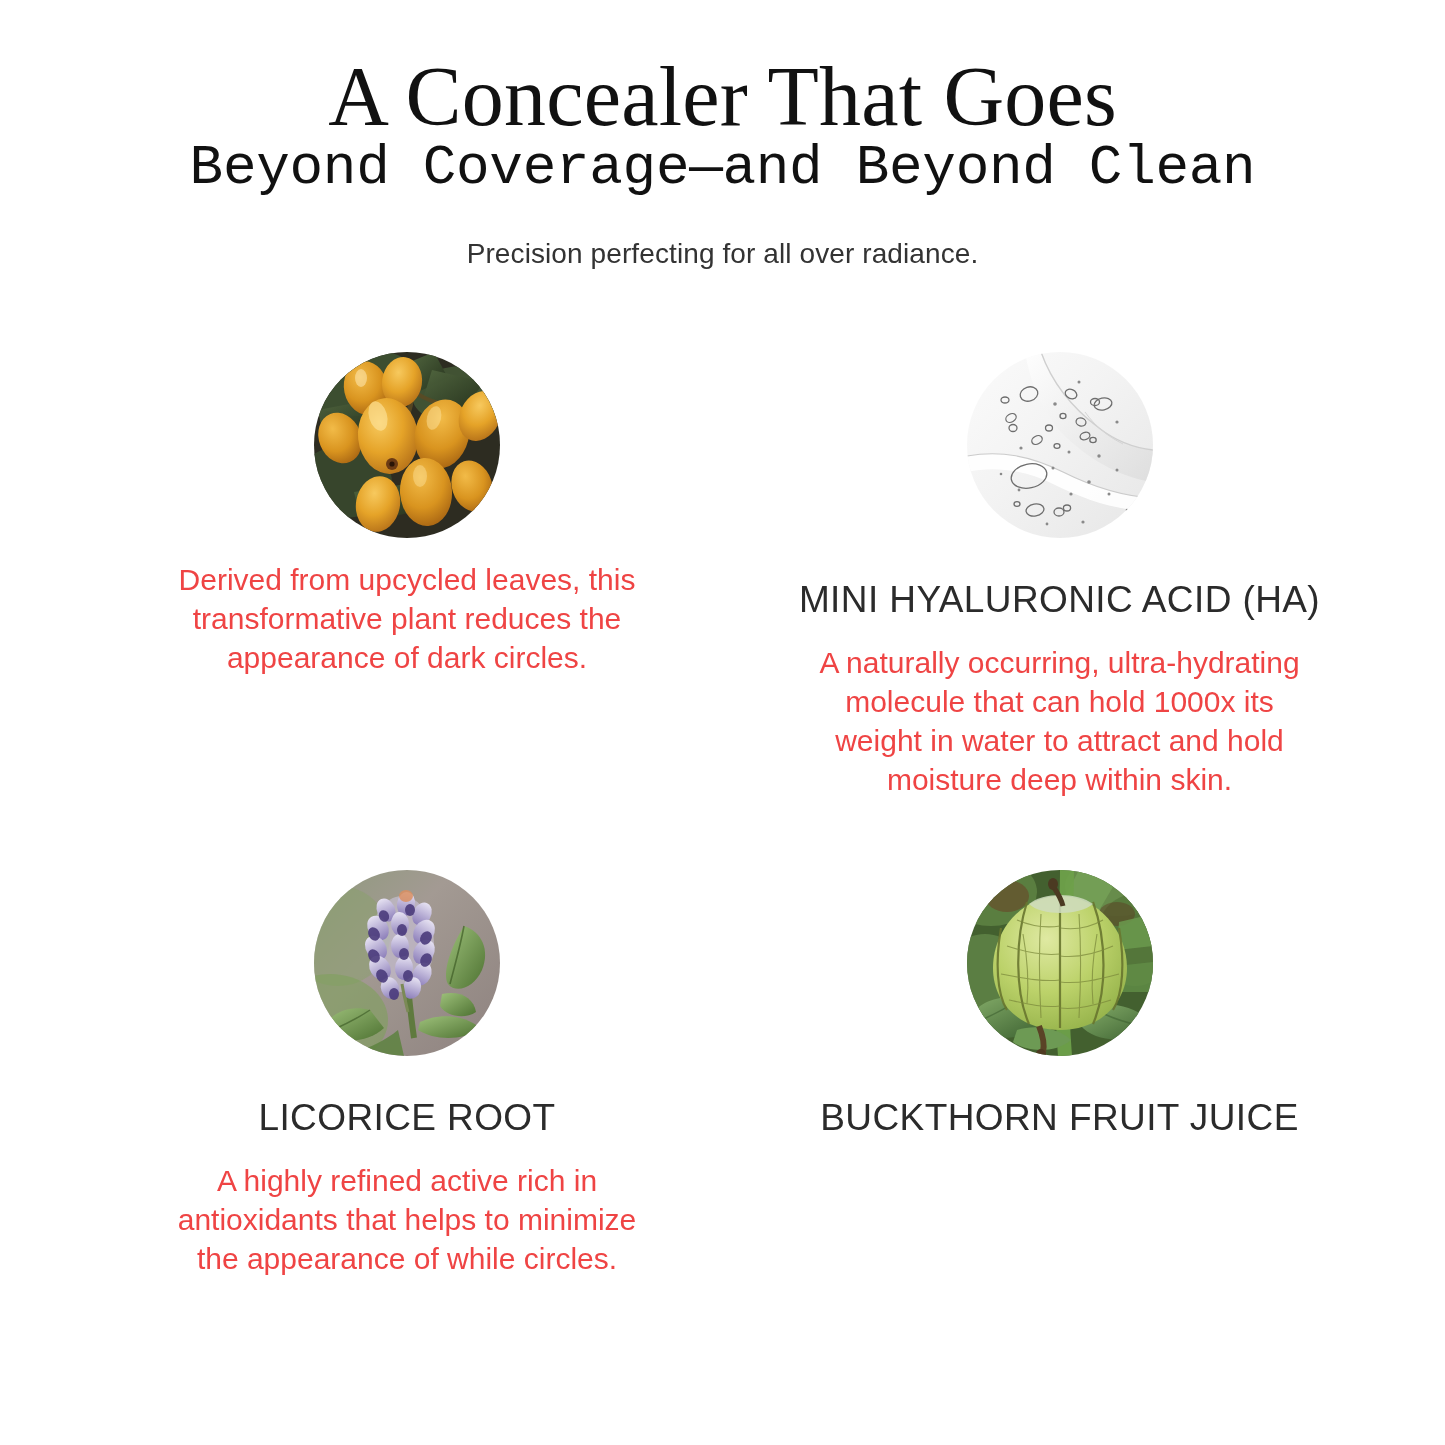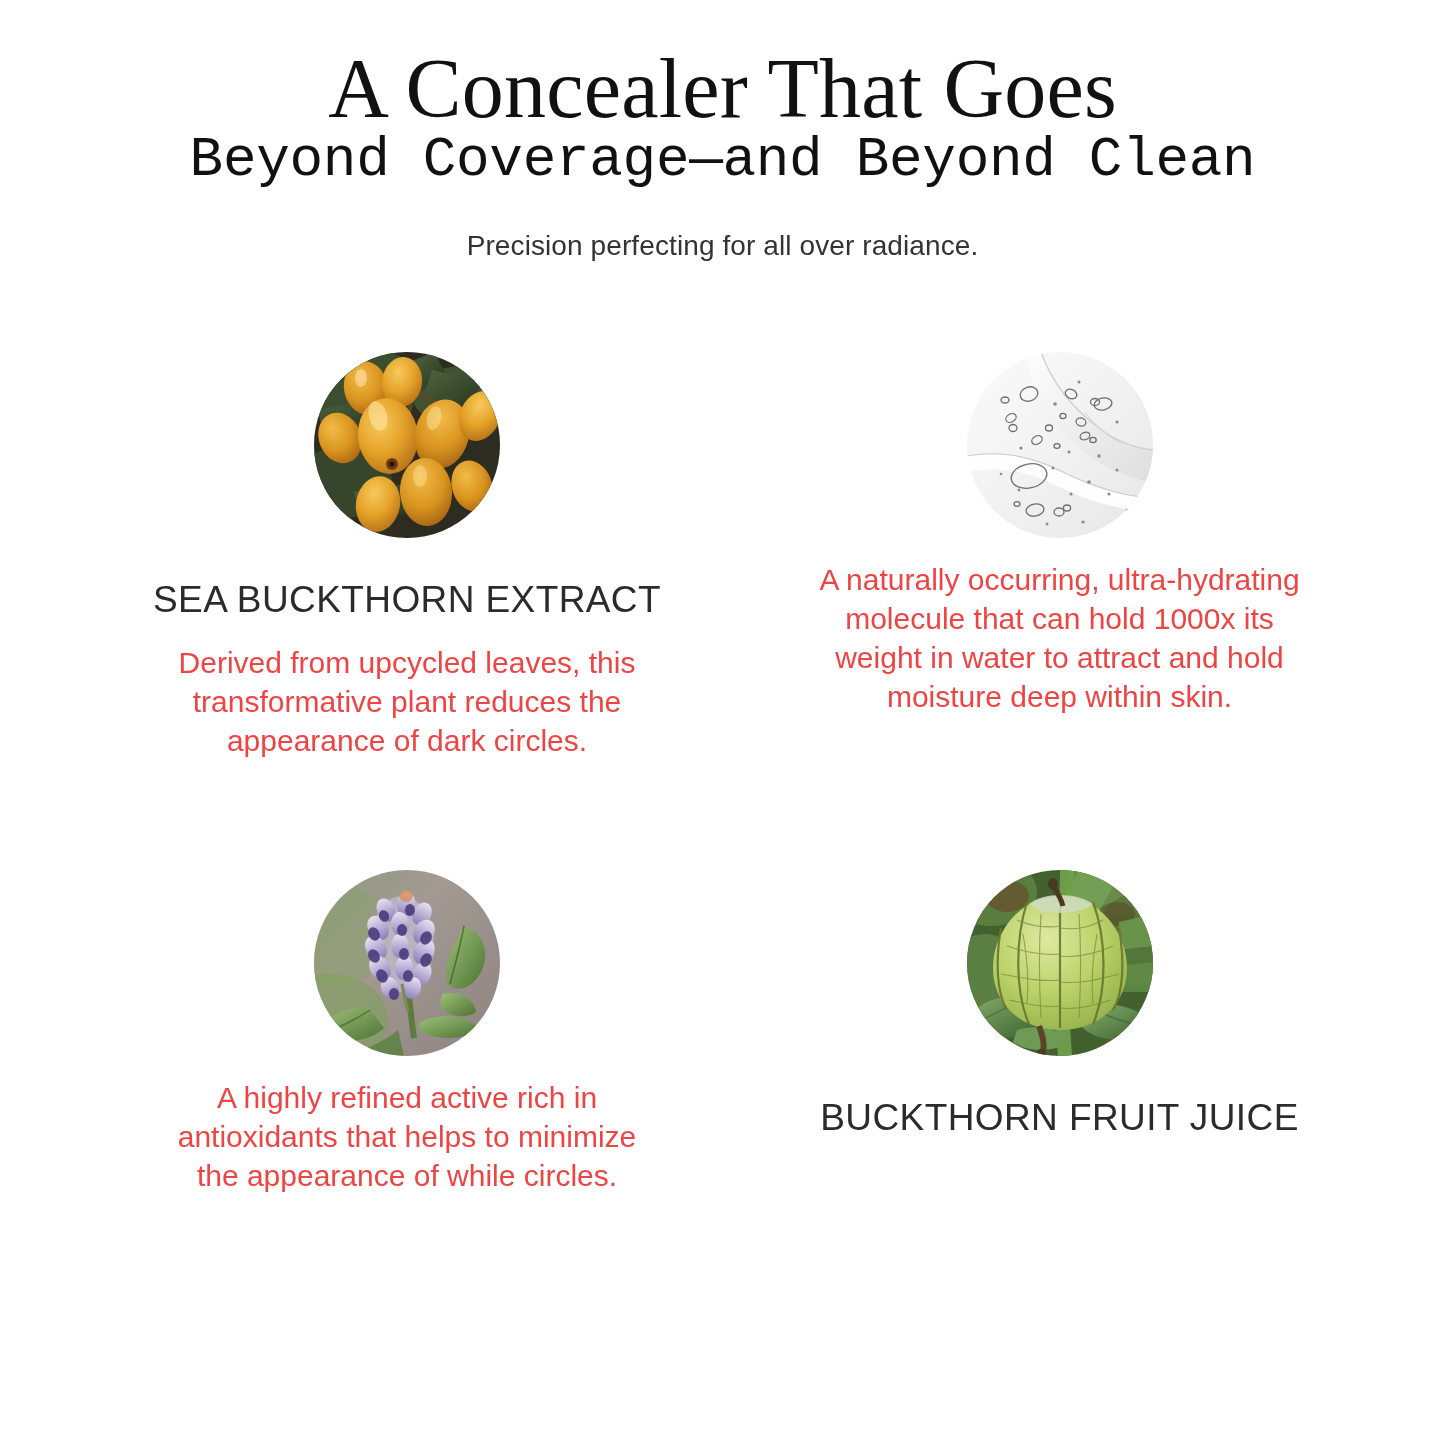--- a/index.html
+++ b/index.html
@@ -30,21 +30,21 @@
     text-align: center;
   }
 
   .headline {
     font-family: "Liberation Serif", "DejaVu Serif", serif;
     font-size: 84px;
     line-height: 1.02;
     font-weight: 400;
     color: #111111;
     letter-spacing: 0.2px;
-    margin: 0 auto;
+    margin: 8px auto;
     width: 1180px;
   }
   .headline-line {
     display: block;
     white-space: nowrap;
   }
   .headline-line.line2 {
     font-size: 56px;
     letter-spacing: -0.3px;
     font-family: Liberation Mono, monospace;
@@ -176,21 +176,20 @@
 
           <ellipse cx="64" cy="64" rx="9" ry="15" fill="#ffe9a8" opacity="0.55" transform="rotate(-16 64 64)"></ellipse>
           <ellipse cx="120" cy="66" rx="7" ry="12" fill="#ffe9a8" opacity="0.45" transform="rotate(14 120 66)"></ellipse>
           <ellipse cx="47" cy="26" rx="6" ry="9" fill="#ffeec0" opacity="0.5"></ellipse>
           <ellipse cx="106" cy="124" rx="7" ry="11" fill="#ffe9a8" opacity="0.4"></ellipse>
 
           <ellipse cx="78" cy="112" rx="6" ry="6" fill="#6b3a14"></ellipse>
           <ellipse cx="78" cy="112" rx="2.6" ry="2.6" fill="#2a1406"></ellipse>
         </svg>
       </div>
-      <div class="card-title">SEA BUCKTHORN EXTRACT</div>
       <div class="card-body">Derived from upcycled leaves, this transformative plant reduces the appearance of dark circles.</div>
     </div>
 
     <div class="card col-right">
       <div class="thumb">
         <svg viewBox="0 0 186 186" xmlns="http://www.w3.org/2000/svg" aria-hidden="true">
           <defs>
             <linearGradient id="gelBg" x1="0" y1="0" x2="1" y2="1">
               <stop offset="0%" stop-color="#fbfbfb"></stop>
               <stop offset="45%" stop-color="#f3f3f3"></stop>
@@ -241,20 +240,21 @@
               <circle cx="104" cy="142" r="1.6"></circle>
             <circle cx="52" cy="138" r="1.4"></circle>
               <circle cx="150" cy="118" r="1.5"></circle>
             <circle cx="116" cy="170" r="1.6"></circle>
               <circle cx="80" cy="172" r="1.4"></circle>
             <circle cx="34" cy="122" r="1.3"></circle>
               <circle cx="160" cy="158" r="1.3"></circle>
           </g>
         </svg>
       </div>
+      <div class="card-title">MINI HYALURONIC ACID (HA)</div>
       <div class="card-body">A naturally occurring, ultra-hydrating molecule that can hold 1000x its weight in water to attract and hold moisture deep within skin.</div>
     </div>
 
     <div class="card col-left row2">
       <div class="thumb">
         <svg viewBox="0 0 186 186" xmlns="http://www.w3.org/2000/svg" aria-hidden="true">
           <defs>
             <linearGradient id="licBg" x1="0" y1="0" x2="1" y2="1">
               <stop offset="0%" stop-color="#8e9a7c"></stop>
               <stop offset="38%" stop-color="#a39a93"></stop>
@@ -313,20 +313,21 @@
               <ellipse cx="112" cy="90" rx="5.5" ry="7" transform="rotate(28 112 90)"></ellipse>
               <ellipse cx="68" cy="106" rx="5.5" ry="7" transform="rotate(-30 68 106)"></ellipse>
               <ellipse cx="94" cy="106" rx="5" ry="6"></ellipse>
               <ellipse cx="80" cy="124" rx="5" ry="6"></ellipse>
             </g>
             <ellipse cx="92" cy="26" rx="7" ry="6" fill="#d98f62" opacity="0.85"></ellipse>
             <path d="M88 114 C90 126, 92 134, 94 142" stroke="#7b8a56" stroke-width="3" fill="none"></path>
           </g>
         </svg>
       </div>
+      <div class="card-title">LICORICE ROOT</div>
       <div class="card-body">A highly refined active rich in antioxidants that helps to minimize the appearance of while circles.</div>
     </div>
 
     <div class="card col-right row2">
       <div class="thumb">
         <svg viewBox="0 0 186 186" xmlns="http://www.w3.org/2000/svg" aria-hidden="true">
           <defs>
             <radialGradient id="gbHusk" cx="40%" cy="32%" r="72%">
               <stop offset="0%" stop-color="#dfe9a2"></stop>
               <stop offset="55%" stop-color="#bcd26a"></stop>

